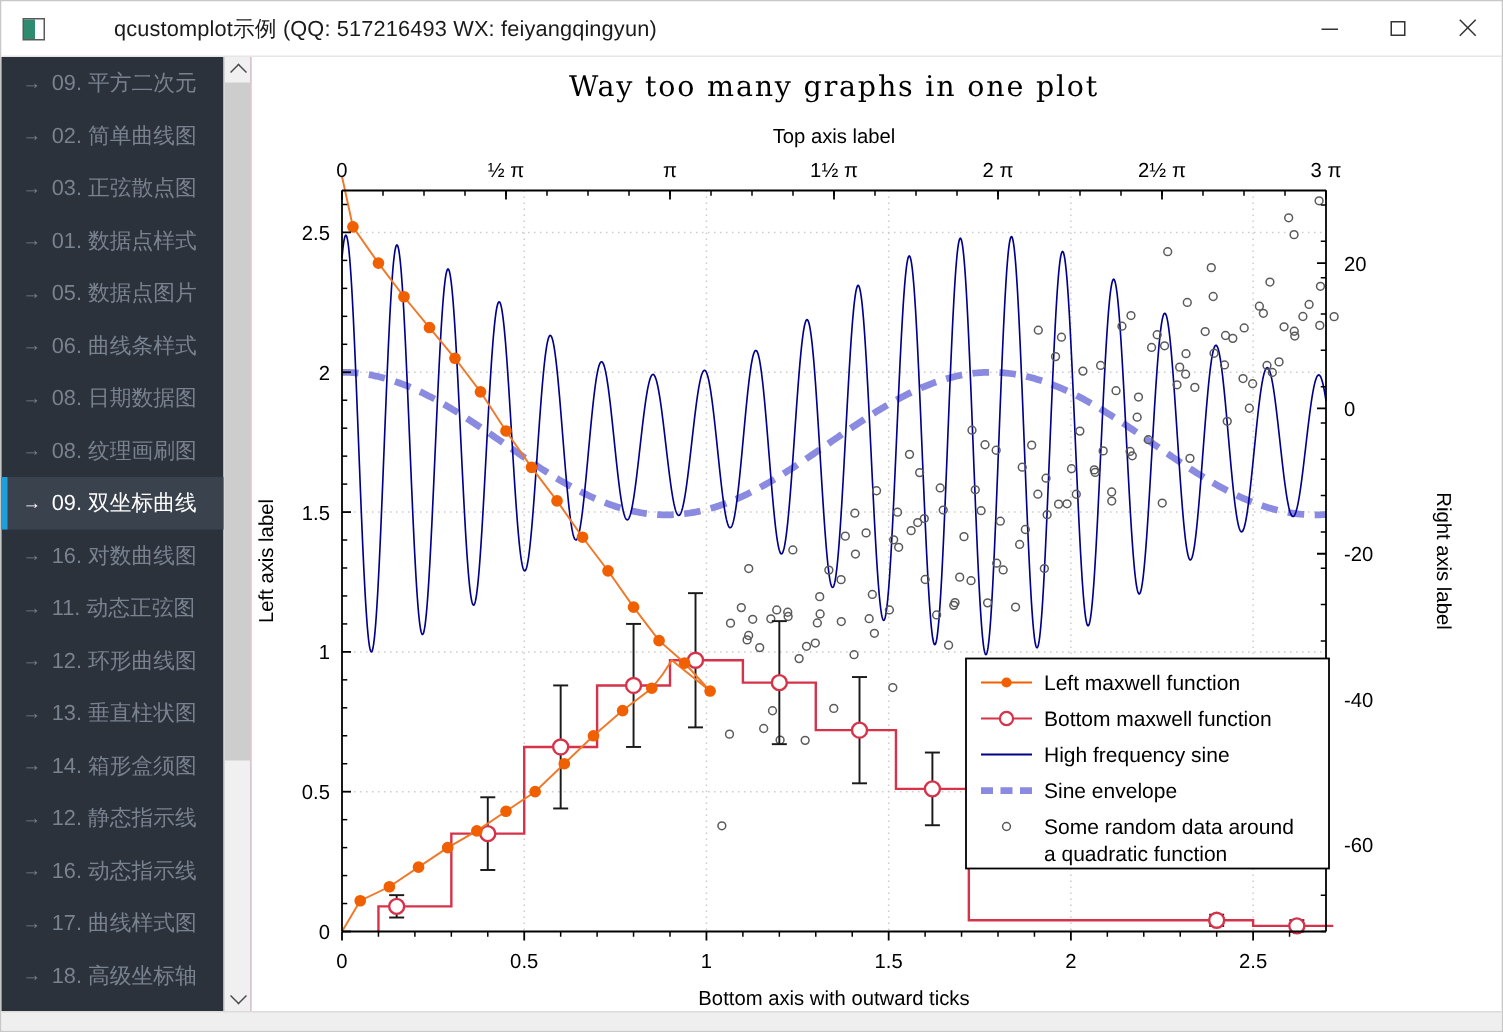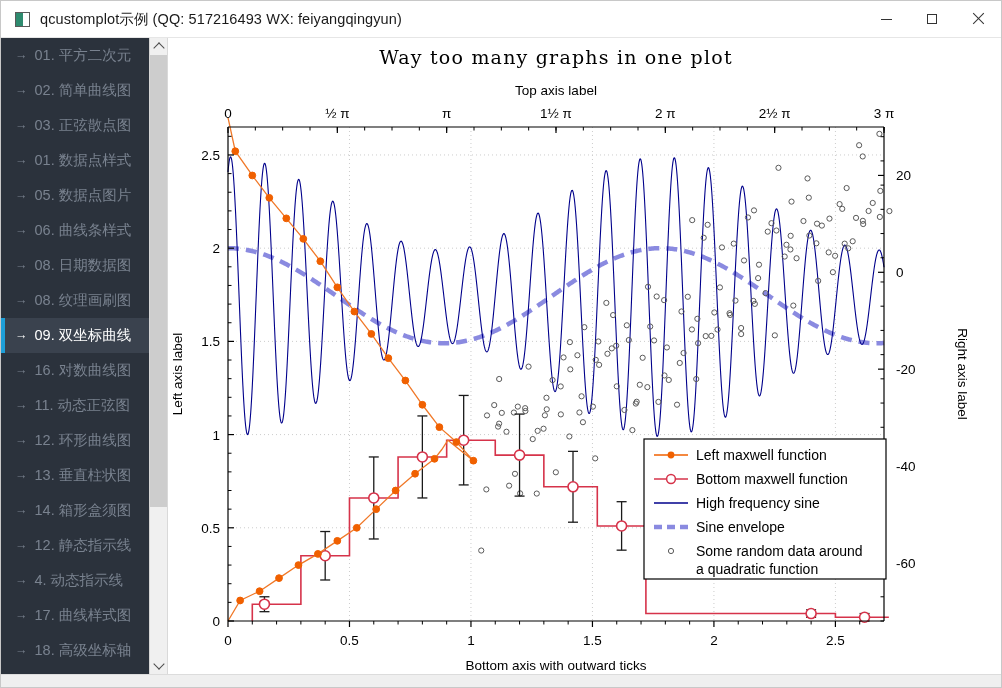--- a/index.html
+++ b/index.html
@@ -12,20 +12,21 @@
   .window{
     position:absolute;left:0;top:0;width:1002px;height:688px;
     background:#ffffff;border:1px solid #c8c8c8;box-sizing:border-box;
     display:flex;flex-direction:column;
   }
   
   .titlebar{
     height:36px;min-height:36px;background:#ffffff;
     display:flex;align-items:center;
     border-bottom:1px solid #e6e6e6;
+    gap:36px;
   }
   .app-icon{
     width:15px;height:15px;margin-left:14px;margin-right:10px;
     border:1px solid #5a5a5a;box-sizing:border-box;
     background:linear-gradient(90deg,#2e8b6f 0 55%, #ffffff 55% 100%);
   }
   .title-text{
     font-size:14.5px;color:#1a1a1a;letter-spacing:.1px;white-space:nowrap;
   }
   .win-btns{margin-left:auto;display:flex;height:36px;}
@@ -123,21 +124,21 @@
         </div>
     </div>
   </div>
 
   <div class="body-row">
 
     <div class="sidebar-wrap">
       <div class="sidebar" id="sidebar-list">
           <div class="side-item">
             <span class="arrow">→</span>
-            <span>01. 平方二次元</span>
+            <span>09. 平方二次元</span>
           </div>
           <div class="side-item">
             <span class="arrow">→</span>
             <span>02. 简单曲线图</span>
           </div>
           <div class="side-item">
             <span class="arrow">→</span>
             <span>03. 正弦散点图</span>
           </div>
           <div class="side-item">
@@ -183,21 +184,21 @@
           <div class="side-item">
             <span class="arrow">→</span>
             <span>14. 箱形盒须图</span>
           </div>
           <div class="side-item">
             <span class="arrow">→</span>
             <span>12. 静态指示线</span>
           </div>
           <div class="side-item">
             <span class="arrow">→</span>
-            <span>4. 动态指示线</span>
+            <span>16. 动态指示线</span>
           </div>
           <div class="side-item">
             <span class="arrow">→</span>
             <span>17. 曲线样式图</span>
           </div>
           <div class="side-item">
             <span class="arrow">→</span>
             <span>18. 高级坐标轴</span>
           </div>
           <div class="side-item"></div>

